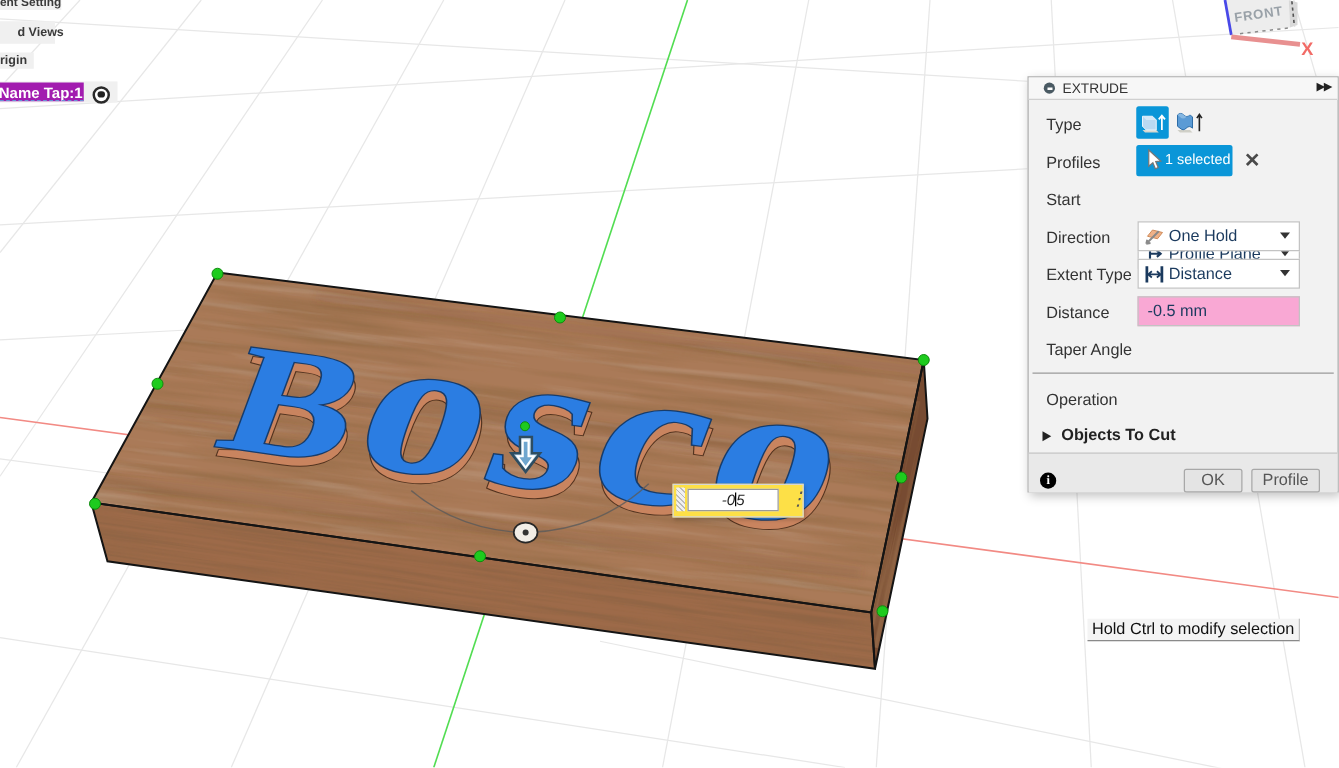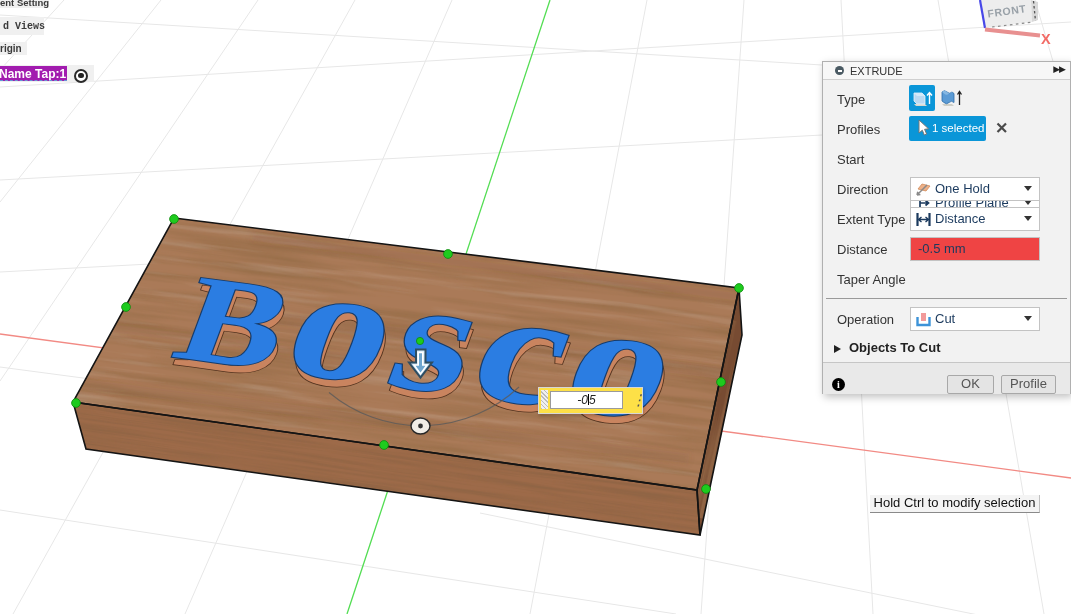--- a/index.html
+++ b/index.html
@@ -139,21 +139,21 @@
     <text x="988" y="17.5" font-size="10.5" font-weight="bold" fill="#99a1a8" transform="rotate(-8 988 17.5)" letter-spacing="0.6">FRONT</text>
     <line x1="985" y1="29.5" x2="1040" y2="35.5" stroke="#e89090" stroke-width="4"></line>
     <text x="1041" y="44" font-size="14.5" font-weight="bold" fill="#f26b66">X</text>
   </g>
 </svg>
 
 <div class="abs" style="left:0;top:0;width:49px;height:8px;background:#f0f0f0;overflow:hidden;">
   <div style="position:absolute;left:0px;top:-3px;font-size:9.5px;font-weight:bold;color:#3a3a3a;white-space:nowrap;">ent Settings</div>
 </div>
 <div class="abs" style="left:0;top:17px;width:44px;height:17.5px;background:#f0f0f0;">
-  <div style="position:absolute;left:3px;top:3.5px;font-size:10px;font-weight:bold;color:#3a3a3a;white-space:nowrap;font-family:Liberation Mono, monospace;">d Views</div>
+  <div style="position:absolute;left:14px;top:3.5px;font-size:10px;font-weight:bold;color:#3a3a3a;white-space:nowrap;">d Views</div>
 </div>
 <div class="abs" style="left:0;top:42px;width:27px;height:13px;background:#f0f0f0;">
   <div style="position:absolute;left:0px;top:1px;font-size:10px;font-weight:bold;color:#3a3a3a;white-space:nowrap;">rigin</div>
 </div>
 <div class="abs" style="left:0;top:65px;width:94px;height:17px;background:#f0f0f0;">
   <div style="position:absolute;left:0;top:1px;width:67px;height:15px;background:#a21caf;overflow:hidden;">
     <div style="position:absolute;left:-1px;top:0.5px;font-size:12px;font-weight:bold;color:#fff;white-space:nowrap;">Name Tap:1</div>
     <div style="position:absolute;left:0;bottom:0.5px;width:67px;border-bottom:1.5px dashed #6b93d6;"></div>
   </div>
   <div style="position:absolute;left:74px;top:3.5px;width:10px;height:10px;border:2px solid #2a2a2a;border-radius:50%;background:#fff;"></div>
@@ -232,34 +232,26 @@
   </div>
   <div style="position:absolute;left:87px;top:145px;width:130px;height:24px;background:#fff;border:1px solid #c3c3c3;box-sizing:border-box;">
     <svg width="17" height="17" style="position:absolute;left:4px;top:3px" viewBox="0 0 17 17">
       <path d="M 2.5 2 L 2.5 15 M 14.5 2 L 14.5 15" stroke="#1b3a5e" stroke-width="2.2"></path>
       <path d="M 4 8.5 L 13 8.5 M 6.5 6 L 3.5 8.5 L 6.5 11 M 10.5 6 L 13.5 8.5 L 10.5 11" fill="none" stroke="#1b3a5e" stroke-width="1.4"></path>
     </svg>
     <div style="position:absolute;left:24px;top:3px;font-size:13px;color:#1b3a5e;">Distance</div>
     <div style="position:absolute;right:7px;top:8px;width:0;height:0;border-left:4.5px solid transparent;border-right:4.5px solid transparent;border-top:5.5px solid #333;"></div>
   </div>
 
-  <div style="position:absolute;left:87px;top:175px;width:130px;height:24px;background:#ef4444;border:1px solid #c3c3c3;box-sizing:border-box;">
+  <div style="position:absolute;left:87px;top:175px;width:130px;height:24px;background:#f9a8d4;border:1px solid #c3c3c3;box-sizing:border-box;">
     <div style="position:absolute;left:7px;top:3px;font-size:13px;color:#1b3a5e;">-0.5 mm</div>
   </div>
 
   <div style="position:absolute;left:3px;top:236px;width:241px;border-top:1px solid #9a9a9a;"></div>
 
-  <div style="position:absolute;left:87px;top:245px;width:130px;height:24px;background:#fff;border:1px solid #c3c3c3;box-sizing:border-box;">
-    <svg width="17" height="17" style="position:absolute;left:4px;top:3px" viewBox="0 0 17 17">
-      <rect x="6" y="2" width="5" height="8" fill="#f29a9a"></rect>
-      <path d="M 2.5 6 L 2.5 14 L 14.5 14 L 14.5 6" fill="none" stroke="#3d93d8" stroke-width="2.4"></path>
-    </svg>
-    <div style="position:absolute;left:24px;top:3px;font-size:13px;color:#1b3a5e;">Cut</div>
-    <div style="position:absolute;right:7px;top:8px;width:0;height:0;border-left:4.5px solid transparent;border-right:4.5px solid transparent;border-top:5.5px solid #333;"></div>
-  </div>
 
   <div style="position:absolute;left:11px;top:283px;width:0;height:0;border-top:4.5px solid transparent;border-bottom:4.5px solid transparent;border-left:7px solid #222;"></div>
   <div style="position:absolute;left:26px;top:278px;font-size:13px;font-weight:bold;color:#222;">Objects To Cut</div>
 
   <div style="position:absolute;left:0;top:300px;width:100%;height:31px;background:#e9e9e9;border-top:1px solid #c6c6c6;">
     <div style="position:absolute;left:9px;top:15px;width:13px;height:13px;background:#000;border-radius:50%;color:#fff;font-size:10px;font-weight:bold;text-align:center;line-height:13px;font-family:'Liberation Serif',serif;">i</div>
     <div style="position:absolute;left:124px;top:12px;width:45px;height:17px;background:#e4e4e4;border:1px solid #a8a8a8;border-radius:2px;font-size:13px;color:#555;text-align:center;line-height:16px;">OK</div>
     <div style="position:absolute;left:178px;top:12px;width:53px;height:17px;background:#e4e4e4;border:1px solid #a8a8a8;border-radius:2px;font-size:13px;color:#555;text-align:center;line-height:16px;">Profile</div>
   </div>
 </div>

